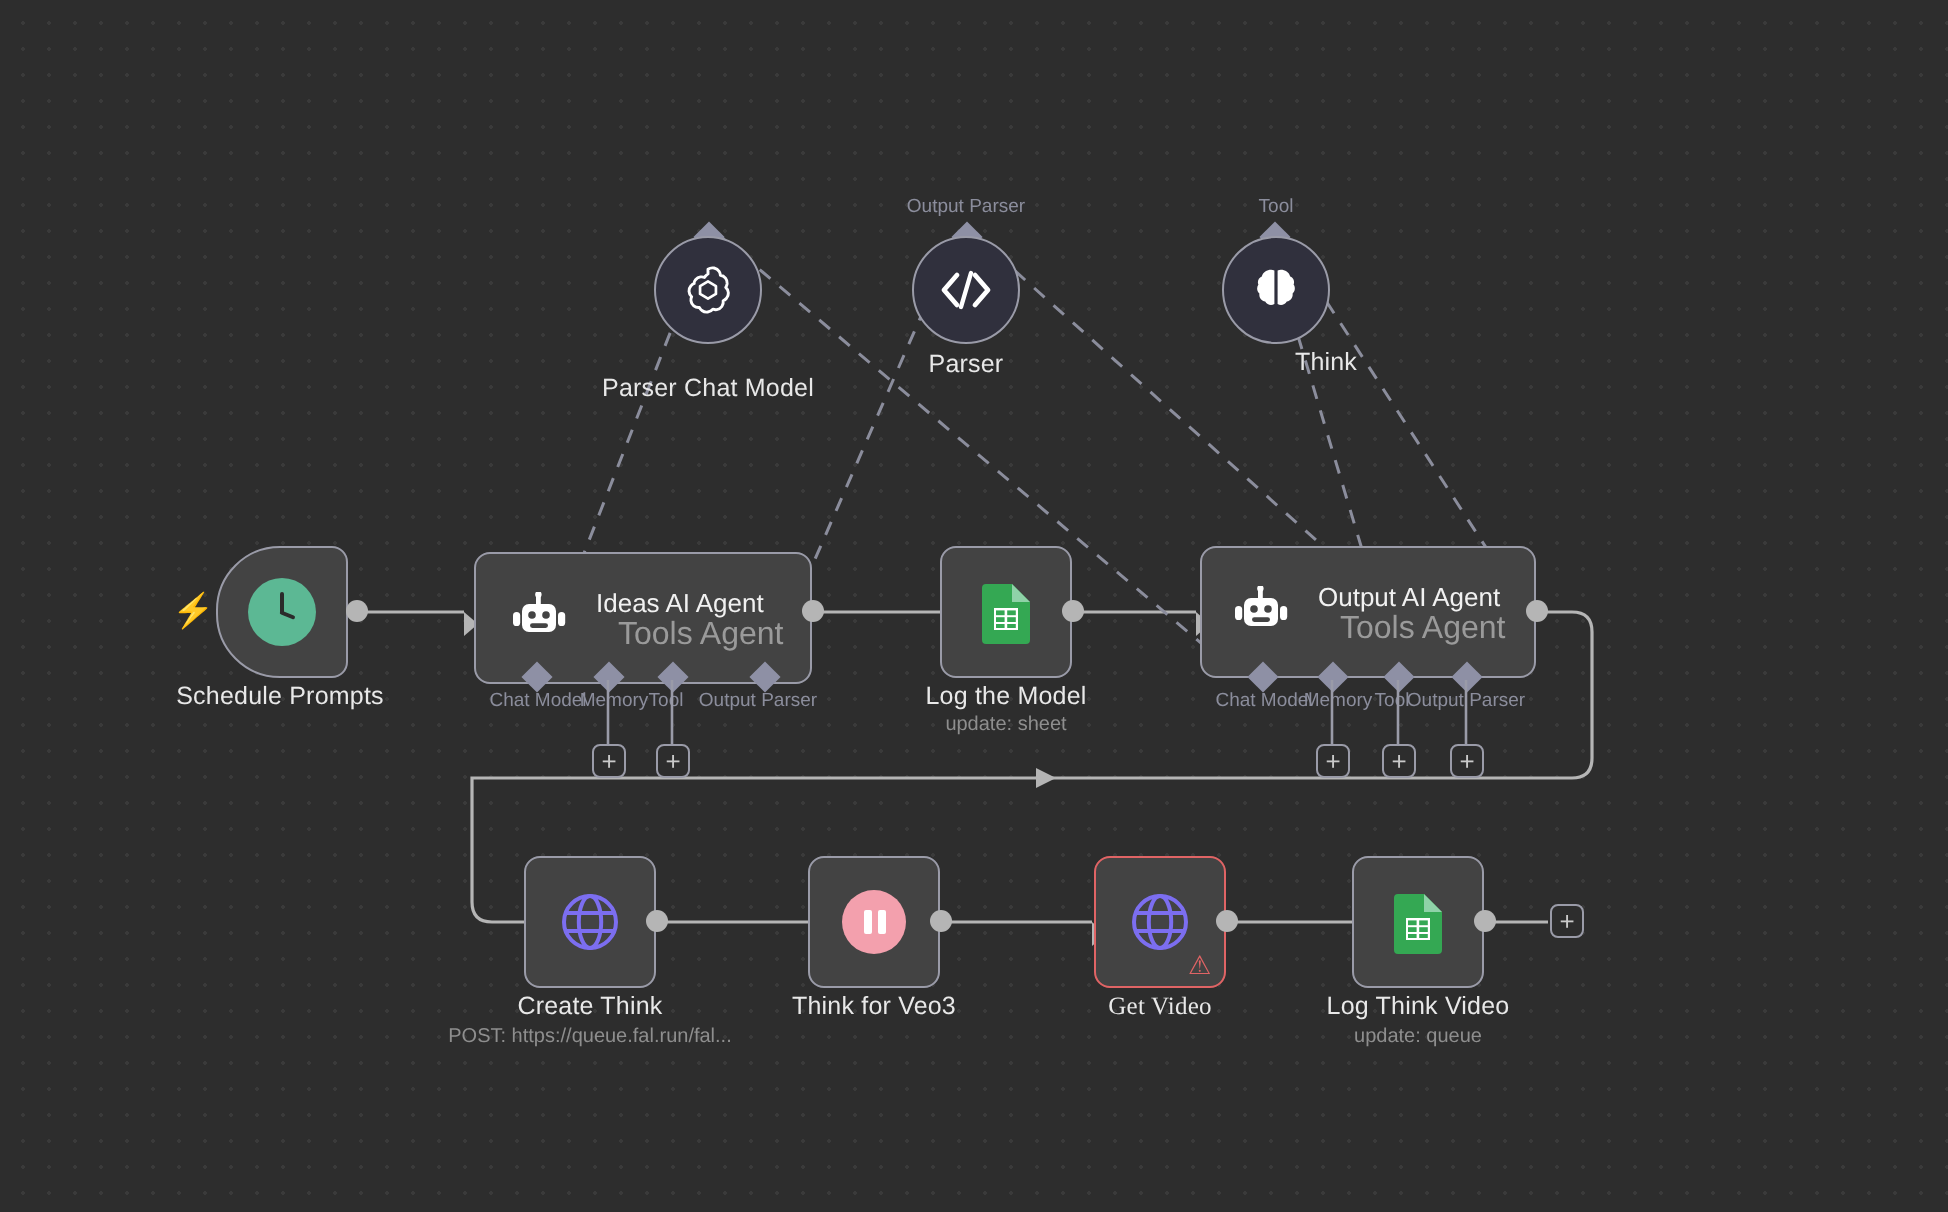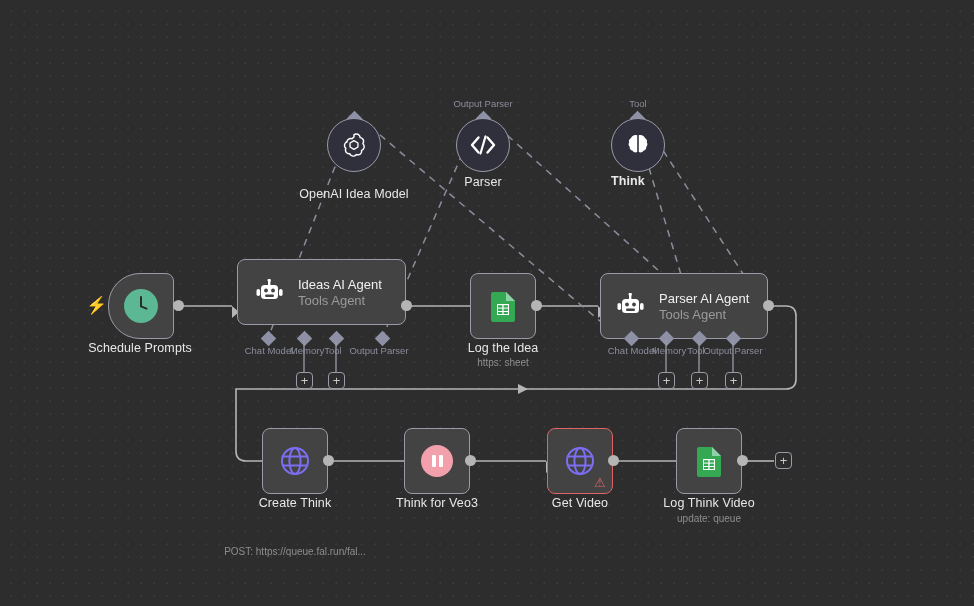--- a/index.html
+++ b/index.html
@@ -47,21 +47,21 @@
   }
   .node-sub {
     position: absolute;
     text-align: center;
     color: #8e8e8e;
     font-size: 10px;
     white-space: nowrap;
   }
 
   .agent-title { color:#f1f1f1; font-size:13px; font-weight:400; line-height:15px; }
-  .agent-sub   { color:#9a9a9a; font-size:13px; line-height:13px; margin-top:2px;}
+  .agent-sub   { color:#9a9a9a; font-size:16px; line-height:13px; margin-top:2px;margin-left:11px;}
   .agent-text  { display:flex; flex-direction:column; }
 
   
   .cnode {
     position: absolute;
     width: 54px; height: 54px;
     border-radius: 50%;
     background: #30303d;
     border: 1px solid #9a9ba8;
     display: flex; align-items:center; justify-content:center;
@@ -166,21 +166,21 @@
   <div class="node trigger" style="left:108px; top:273px;">
     <span class="ic-clock"></span>
   </div>
   <div class="dot" style="left:173px; top:300px;"></div>
   <div class="node-label" style="left:60px; top:341px; width:160px;">Schedule Prompts</div>
 
   <div class="inarrow" style="left:232px; top:306px;">
     <span class="tri"></span>
       <span class="bar"></span>
   </div>
-  <div class="node wide" style="left:237px; top:259px; width:169px;padding-left:16px;">
+  <div class="node wide" style="left:237px; top:276px; width:169px;padding-left:16px;">
     <svg width="30" height="26" viewBox="0 0 30 26">
       <rect x="7" y="6" width="17" height="14" rx="3.5" fill="#ffffff"></rect>
       <rect x="14" y="1.5" width="2.4" height="4.5" fill="#ffffff"></rect>
       <circle cx="15.2" cy="1.2" r="1.6" fill="#ffffff"></circle>
       <rect x="2.5" y="10" width="3.6" height="7" rx="1.8" fill="#ffffff"></rect>
       <rect x="25" y="10" width="3.6" height="7" rx="1.8" fill="#ffffff"></rect>
       <circle cx="12" cy="11.5" r="1.9" fill="#434343"></circle>
       <circle cx="19" cy="11.5" r="1.9" fill="#434343"></circle>
       <rect x="11" y="15.6" width="9" height="2.4" rx="1.2" fill="#434343"></rect>
     </svg>
@@ -219,40 +219,40 @@
         <rect x="9" y="15.2" width="4.3" height="2.4"></rect>
         <rect x="14.6" y="15.2" width="4.3" height="2.4"></rect>
         <rect x="9" y="18.6" width="4.3" height="2.4"></rect>
         <rect x="14.6" y="18.6" width="4.3" height="2.4"></rect>
         <rect x="9" y="22" width="4.3" height="2"></rect>
         <rect x="14.6" y="22" width="4.3" height="2"></rect>
       </g>
     </svg>
   </div>
   <div class="dot" style="left:531px; top:300px;"></div>
-  <div class="node-label" style="left:423px; top:341px; width:160px;">Log the Idea</div>
-  <div class="node-sub" style="left:423px; top:357px; width:160px;">https: sheet</div>
+  <div class="node-label" style="left:423px; top:341px; width:160px;">Log the Model</div>
+  <div class="node-sub" style="left:423px; top:357px; width:160px;">update: sheet</div>
 
   <div class="inarrow" style="left:598px; top:306px;">
     <span class="tri"></span>
       <span class="bar"></span>
   </div>
   <div class="node wide" style="left:600px; top:273px; width:168px;">
     <svg width="30" height="26" viewBox="0 0 30 26">
       <rect x="7" y="6" width="17" height="14" rx="3.5" fill="#ffffff"></rect>
       <rect x="14" y="1.5" width="2.4" height="4.5" fill="#ffffff"></rect>
       <circle cx="15.2" cy="1.2" r="1.6" fill="#ffffff"></circle>
       <rect x="2.5" y="10" width="3.6" height="7" rx="1.8" fill="#ffffff"></rect>
       <rect x="25" y="10" width="3.6" height="7" rx="1.8" fill="#ffffff"></rect>
       <circle cx="12" cy="11.5" r="1.9" fill="#434343"></circle>
       <circle cx="19" cy="11.5" r="1.9" fill="#434343"></circle>
       <rect x="11" y="15.6" width="9" height="2.4" rx="1.2" fill="#434343"></rect>
     </svg>
     <span class="agent-text">
-      <span class="agent-title">Parser AI Agent</span>
+      <span class="agent-title">Output AI Agent</span>
       <span class="agent-sub">Tools Agent</span>
     </span>
   </div>
   <div class="dot" style="left:763px; top:300px;"></div>
 
   <div class="diamond" style="left:626px; top:333px;"></div>
   <div class="diamond" style="left:661px; top:333px;"></div>
   <div class="diamond" style="left:694px; top:333px;"></div>
   <div class="diamond" style="left:728px; top:333px;"></div>
   <div class="conn-label" style="left:602px; top:345px; width:60px;">Chat Model</div>
@@ -269,57 +269,57 @@
   <div class="plusbtn" style="left:725px; top:372px;"></div>
 
   <div class="diamond top" style="left:349px; top:113px;"></div>
   <div class="conn-label" style="left:314px; top:98px; width:80px;margin-top:24px;">Model</div>
   <div class="cnode" style="left:327px; top:118px;">
     <svg width="28" height="28" viewBox="0 0 24 24">
       <path fill="none" stroke="#ffffff" stroke-width="1.25" stroke-linejoin="round" d="M12 3.1c1.6-1.1 3.8-.6 4.8 1 .3.5.5 1 .5 1.6 1.8.2 3.1 1.8 2.9 3.6-.1.6-.3 1.1-.6 1.6 1.4 1.2 1.5 3.3.3 4.7-.4.4-.9.8-1.4 1 .3 1.8-.9 3.5-2.7 3.8-.6.1-1.2 0-1.7-.2-1.1 1.4-3.2 1.7-4.7.6-.5-.3-.8-.8-1.1-1.3-1.8.2-3.4-1.1-3.6-2.9-.1-.6 0-1.2.3-1.7-1.4-1.2-1.5-3.3-.3-4.7.4-.5.9-.8 1.4-1C5.8 8.4 7 6.7 8.8 6.4c.6-.1 1.2 0 1.7.2.4-.6.9-1.1 1.5-1.5z"></path>
       <path fill="none" stroke="#ffffff" stroke-width="1.15" stroke-linejoin="round" d="M12 8.3l3.4 2v3.4L12 15.7l-3.4-2v-3.4z"></path>
     </svg>
   </div>
-  <div class="node-label" style="left:274px; top:187px; width:160px;">OpenAI Idea Model</div>
+  <div class="node-label" style="left:274px; top:187px; width:160px;">Parser Chat Model</div>
 
   <div class="diamond top" style="left:478px; top:113px;"></div>
   <div class="conn-label" style="left:443px; top:98px; width:80px;">Output Parser</div>
   <div class="cnode" style="left:456px; top:118px;">
     <svg width="30" height="22" viewBox="0 0 30 22">
       <path d="M10.5 3.5 L4 11 L10.5 18.5" stroke="#ffffff" stroke-width="2.4" fill="none" stroke-linecap="round" stroke-linejoin="round"></path>
       <path d="M19.5 3.5 L26 11 L19.5 18.5" stroke="#ffffff" stroke-width="2.4" fill="none" stroke-linecap="round" stroke-linejoin="round"></path>
       <path d="M17.5 2.5 L12.5 19.5" stroke="#ffffff" stroke-width="2.2" stroke-linecap="round"></path>
     </svg>
   </div>
   <div class="node-label" style="left:403px; top:175px; width:160px;">Parser</div>
 
   <div class="diamond top" style="left:632px; top:113px;"></div>
   <div class="conn-label" style="left:598px; top:98px; width:80px;">Tool</div>
   <div class="cnode" style="left:611px; top:118px;">
     <svg width="22" height="24" viewBox="0 0 22 24">
       <path fill="#ffffff" d="M10.2 2.2c-2.6-.9-5.6.5-6.3 3-1.6.6-2.4 2.5-1.7 4.1-1 1.4-.8 3.4.5 4.5-.3 1.9 1 3.7 2.9 4 .9 1.6 3 2.2 4.6 1.2V2.2z"></path>
       <path fill="#ffffff" d="M11.8 2.2c2.6-.9 5.6.5 6.3 3 1.6.6 2.4 2.5 1.7 4.1 1 1.4.8 3.4-.5 4.5.3 1.9-1 3.7-2.9 4-.9 1.6-3 2.2-4.6 1.2V2.2z"></path>
     </svg>
   </div>
-  <div class="node-label" style="left:548px; top:174px; width:160px;font-weight:bold;">Think</div>
+  <div class="node-label" style="left:583px; top:174px; width:160px;">Think</div>
 
   <div class="inarrow" style="left:262px; top:461px;">
     <span class="tri"></span>
       <span class="bar"></span>
   </div>
   <div class="node square" style="left:262px; top:428px;">
     <svg width="34" height="34" viewBox="0 0 34 34">
       <circle cx="17" cy="17" r="13" fill="none" stroke="#7c6ef0" stroke-width="2"></circle>
       <ellipse cx="17" cy="17" rx="5.6" ry="13" fill="none" stroke="#7c6ef0" stroke-width="2"></ellipse>
       <path d="M4.6 12.5 H29.4 M4.6 21.5 H29.4" stroke="#7c6ef0" stroke-width="2" fill="none"></path>
     </svg>
   </div>
   <div class="dot" style="left:323px; top:455px;"></div>
   <div class="node-label" style="left:215px; top:496px; width:160px;">Create Think</div>
-  <div class="node-sub" style="left:195px; top:513px; width:200px;margin-top:33px;">POST: https://queue.fal.run/fal...</div>
+  <div class="node-sub" style="left:195px; top:513px; width:200px;">POST: https://queue.fal.run/fal...</div>
 
   <div class="inarrow" style="left:404px; top:461px;">
     <span class="tri"></span>
       <span class="bar"></span>
   </div>
   <div class="node square" style="left:404px; top:428px;">
     <span class="ic-pause">
         <i></i>
         <i></i>
       </span>
@@ -333,21 +333,21 @@
   </div>
   <div class="node square error" style="left:547px; top:428px;">
     <svg width="34" height="34" viewBox="0 0 34 34">
       <circle cx="17" cy="17" r="13" fill="none" stroke="#7c6ef0" stroke-width="2"></circle>
       <ellipse cx="17" cy="17" rx="5.6" ry="13" fill="none" stroke="#7c6ef0" stroke-width="2"></ellipse>
       <path d="M4.6 12.5 H29.4 M4.6 21.5 H29.4" stroke="#7c6ef0" stroke-width="2" fill="none"></path>
     </svg>
   </div>
   <span class="warn" style="left:594px; top:476px;">⚠</span>
   <div class="dot" style="left:608px; top:455px;"></div>
-  <div class="node-label" style="left:500px; top:496px; width:160px;">Get Video</div>
+  <div class="node-label" style="left:500px; top:496px; width:160px;font-family:Liberation Serif, serif;">Get Video</div>
 
   <div class="inarrow" style="left:676px; top:461px;">
     <span class="tri"></span>
       <span class="bar"></span>
   </div>
   <div class="node square" style="left:676px; top:428px;">
     <svg width="28" height="32" viewBox="0 0 28 32">
       <path d="M2 2 h15 l9 9 v19 a2 2 0 0 1 -2 2 h-20 a2 2 0 0 1 -2 -2 v-26 a2 2 0 0 1 2 -2 z" fill="#34a853"></path>
       <path d="M17 2 l9 9 h-9 z" fill="#8fd2a8"></path>
       <rect x="8" y="14" width="12" height="11" fill="#ffffff"></rect>

